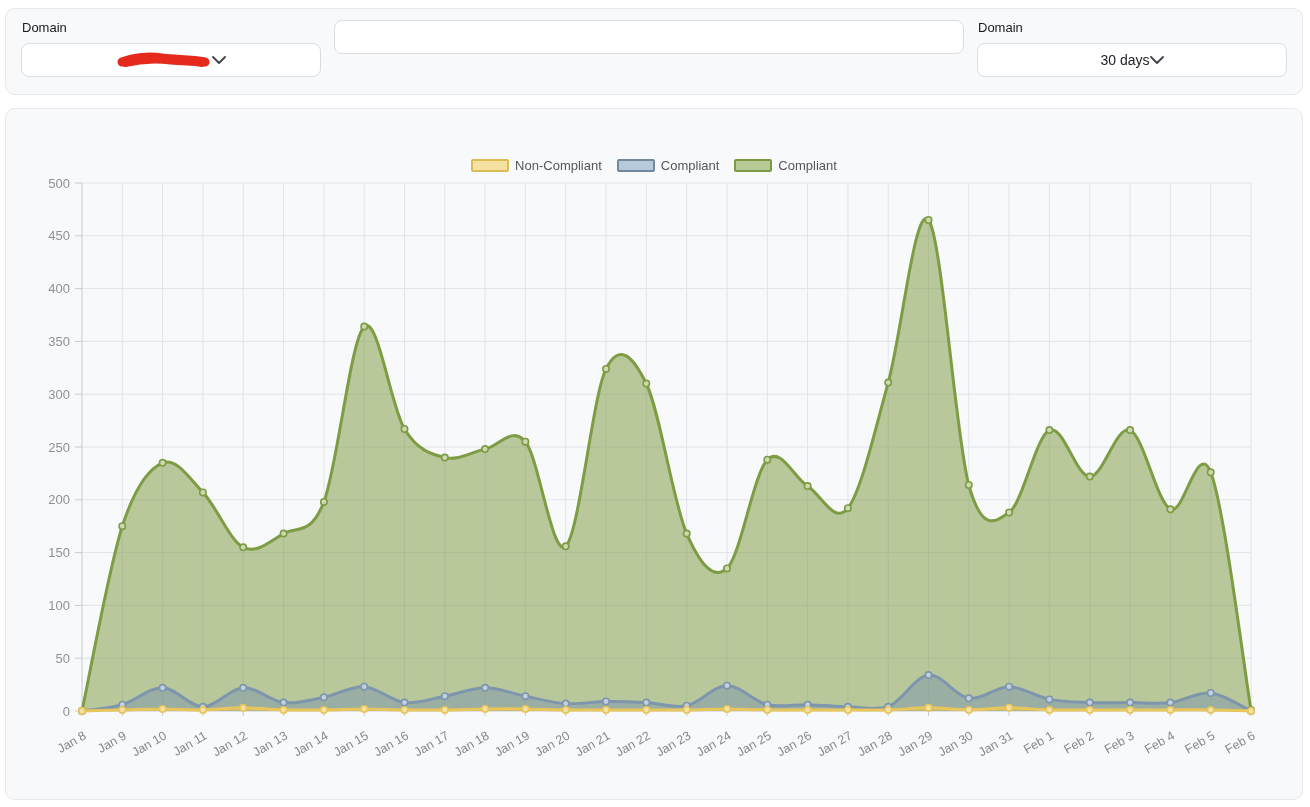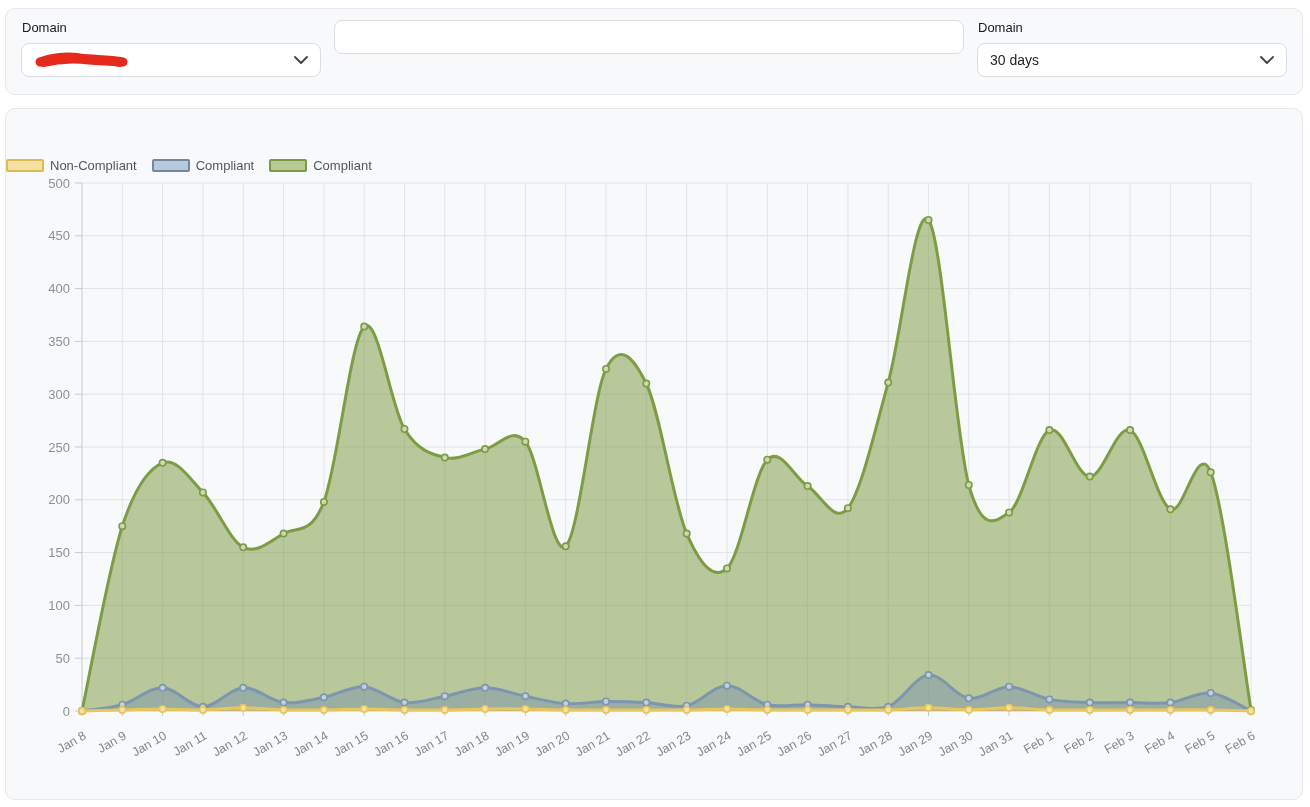--- a/index.html
+++ b/index.html
@@ -25,29 +25,29 @@
     font-size:13px; color:#17191d; margin:0 0 7px 1px; line-height:16px;
   }
   .control {
     height:34px; background:#ffffff;
     border:1px solid #d9dee3; border-radius:8px;
     display:flex; align-items:center;
     padding:0 12px;
     font-size:14px; color:#1c1f23;
     width:100%;
   }
-  .select-control { justify-content:space-between; cursor:pointer; }
+  .select-control { justify-content:center; cursor:pointer; }
   .domain-field { width:300px; flex:none; }
   .search-field { flex:1; }
   .period-field { width:310px; flex:none; }
   input.control { outline:none; }
   .chart-card { top:108px; height:692px; padding:14px; position:absolute; }
   .legend {
     position:absolute; top:49px; left:0; right:0;
-    display:flex; align-items:center; gap:15px;
+    display:flex; justify-content:center; align-items:center; gap:15px;
   }
   .legend-item { display:flex; align-items:center; gap:6px; }
   .legend-swatch { width:38px; height:13px; border-radius:2px; border:2px solid; }
   .legend-label { font-size:13px; color:#54575b; }
   svg.chart { display:block; margin-top:52px; }
   .ylab { font-size:13px; fill:#8d9197; }
   .xlab { font-size:12.5px; fill:#85888d; }
 </style>
 </head>
 <body>

